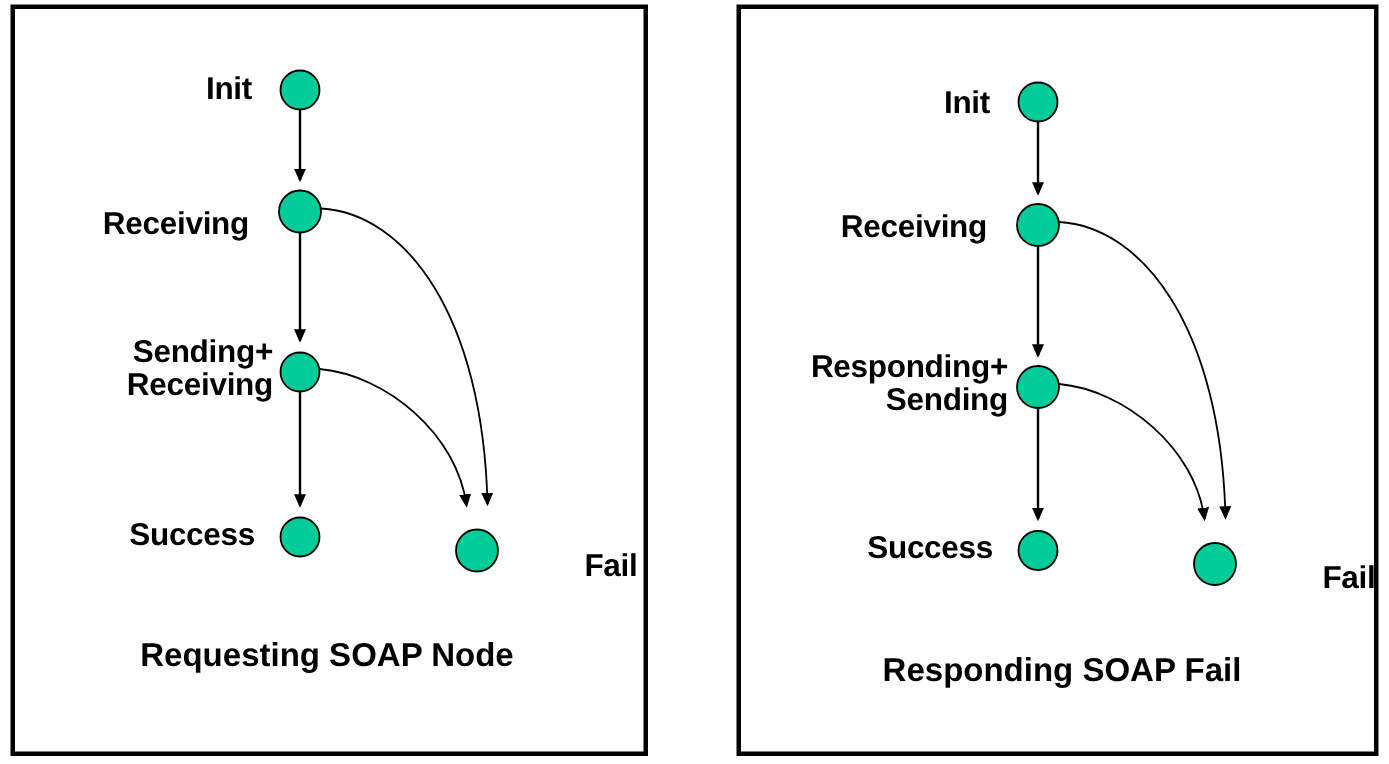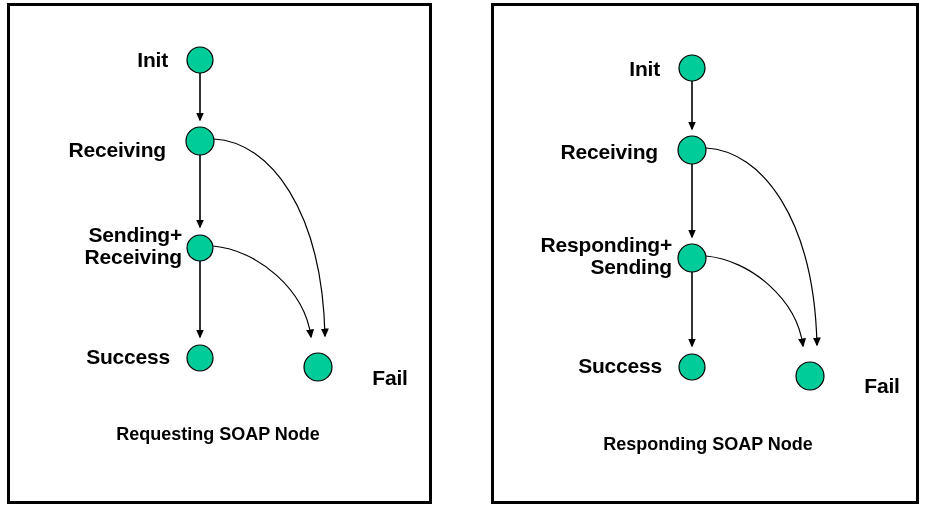--- a/index.html
+++ b/index.html
@@ -45,28 +45,28 @@
     line-height: 22px;
     color: #000000;
     white-space: pre-line;
     letter-spacing: -0.2px;
   }
   .state-label.right-aligned {
     text-align: right;
     transform: translateY(-50%);
   }
   .state-label.left-aligned {
-    text-align: center;
+    text-align: right;
     transform: translateY(-50%);
   }
   .caption {
     position: absolute;
     font-family: "Liberation Sans", sans-serif;
     font-weight: bold;
-    font-size: 18px;
+    font-size: 22px;
     color: #000000;
     text-align: right;
     white-space: nowrap;
     transform: translateX(-50%);
   }
 </style>
 </head>
 <body>
 
 <div class="canvas">
@@ -129,15 +129,15 @@
 
   <div class="state-label right-aligned" style="left:508px; top:152px; width:150px;">Receiving</div>
 
   <div class="state-label right-aligned" style="left:508px; top:256px; width:164px;">Responding+
 Sending</div>
 
   <div class="state-label right-aligned" style="left:532px; top:366px; width:130px;">Success</div>
 
   <div class="state-label left-aligned" style="left:847px; top:386px; width:70px;">Fail</div>
 
-  <div class="caption" style="left:708px; top:434px;">Responding SOAP Node</div>
+  <div class="caption" style="left:708px; top:434px;">Responding SOAP Fail</div>
 
 </div>
 
 </body></html>

